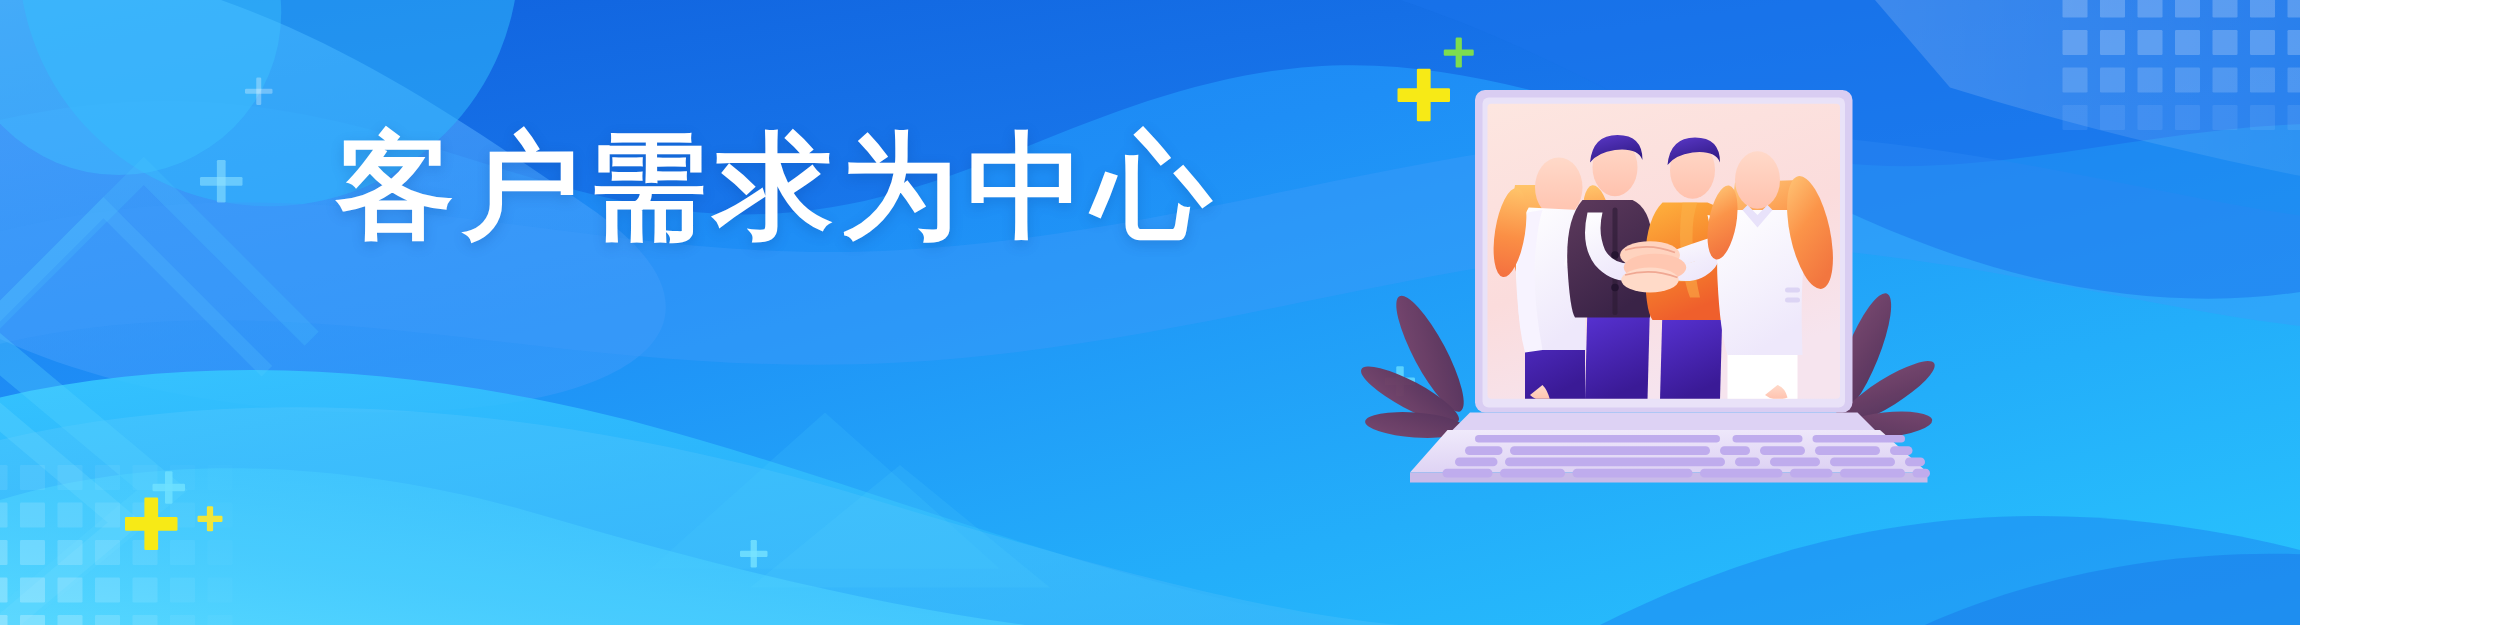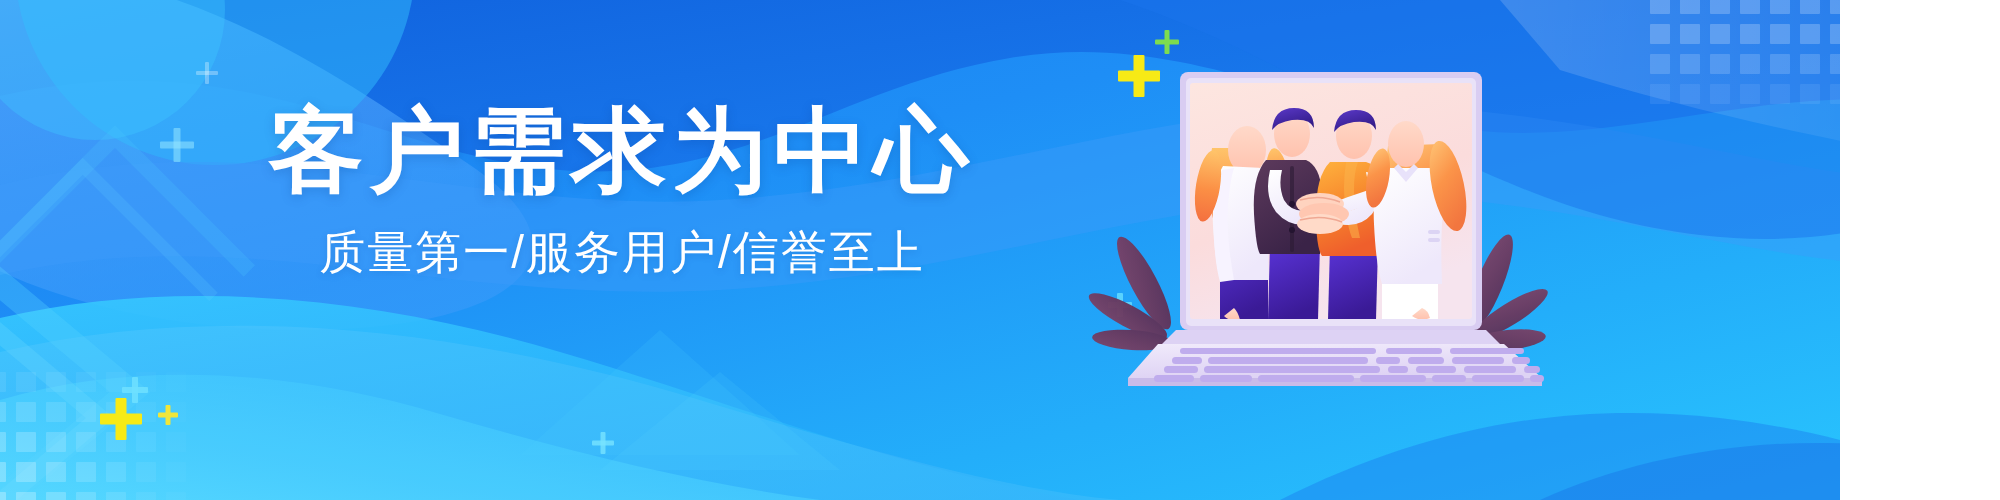--- a/index.html
+++ b/index.html
@@ -207,21 +207,20 @@
   <span class="plus" style="left:122px;top:377px;width:26px;height:26px;--t:6px;color:rgba(110,225,255,.85)"></span>
   <span class="plus" style="left:100px;top:398px;width:42px;height:42px;--t:11px;color:#f7ea16"></span>
   <span class="plus" style="left:158px;top:405px;width:20px;height:20px;--t:5px;color:#f0e63a"></span>
   <span class="plus" style="left:592px;top:432px;width:22px;height:22px;--t:5px;color:rgba(120,228,255,.8)"></span>
   <span class="plus" style="left:1118px;top:55px;width:42px;height:42px;--t:11px;color:#f7ea16"></span>
   <span class="plus" style="left:1155px;top:30px;width:24px;height:24px;--t:5px;color:#7ddc4f"></span>
   <span class="plus" style="left:1108px;top:293px;width:24px;height:24px;--t:6px;color:rgba(110,225,255,.75)"></span>
 
   <div class="copy">
     <h1 class="headline">客户需求为中心</h1>
-    <p class="subline">质量第一/服务用户/信誉至上</p>
   </div>
 
   <div class="laptop">
     <svg viewBox="0 0 480 330">
       <defs>
         <linearGradient id="scr" x1="0" y1="0" x2="0.4" y2="1">
           <stop offset="0%" stop-color="#fde6e0"></stop>
           <stop offset="60%" stop-color="#fbdcdc"></stop>
           <stop offset="100%" stop-color="#f6e4ee"></stop>
         </linearGradient>

